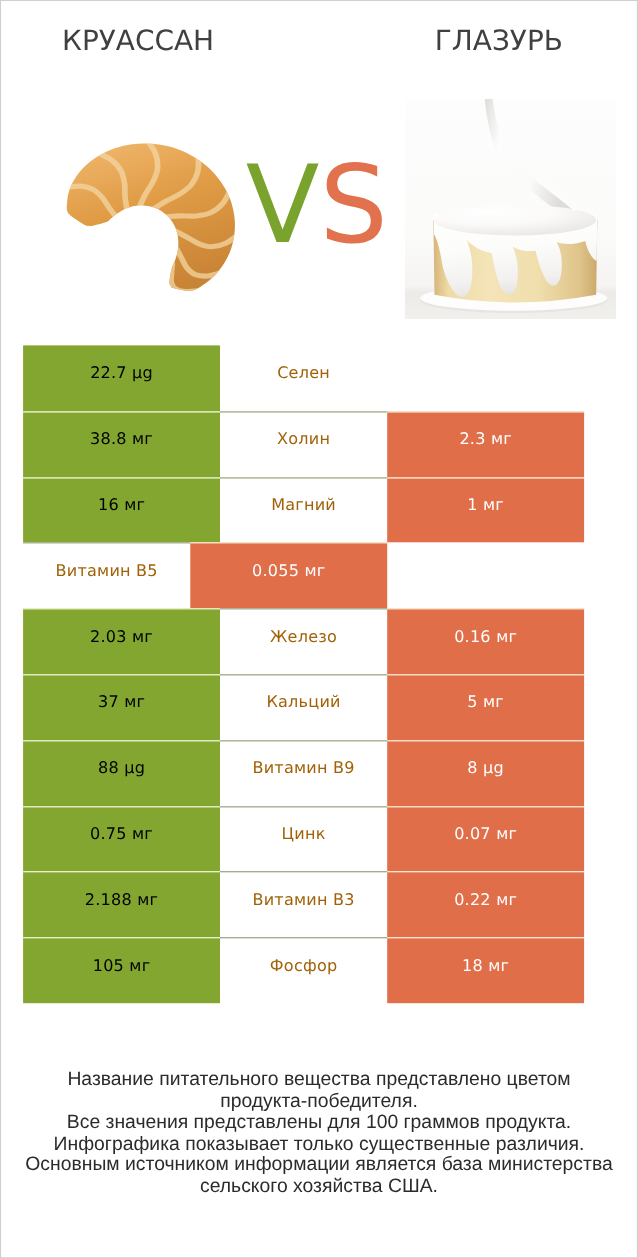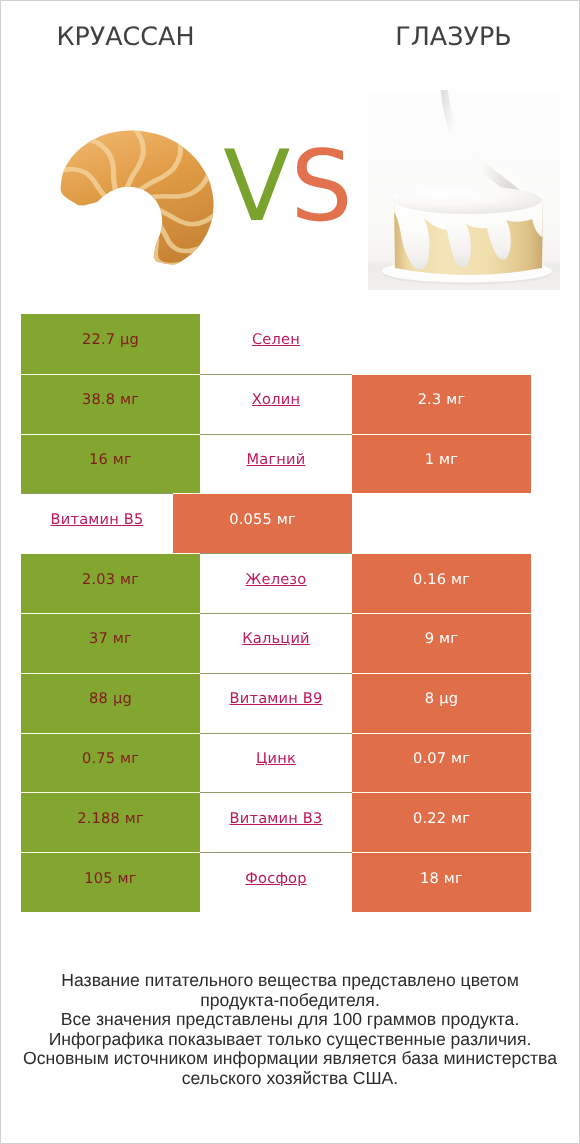--- a/index.html
+++ b/index.html
@@ -13,22 +13,22 @@
   .croissant{position:absolute;left:46px;top:126px;width:176px;height:140px;}
   .cake{position:absolute;left:368px;top:90px;width:192px;height:200px;}
 
   .vs{position:absolute;left:-2px;top:138px;width:580px;text-align:center;font-size:98px;line-height:1;font-weight:400;font-family:"DejaVu Sans",sans-serif;}
   .vs .v{color:#7aa32e;}
   .vs .s{color:#e2714d;}
 
   .table{position:absolute;left:21px;top:314px;width:538px;}
   .row{position:relative;height:59.8px;display:flex;}
   .cell{display:flex;align-items:center;justify-content:center;box-sizing:border-box;font-size:14.6px;line-height:14px;letter-spacing:0.2px;font-family:"DejaVu Sans",sans-serif;padding-bottom:8px;}
-  .cl{width:179px;background:#82a630;color:#7f1d1d;}
-  .cm{width:152px;background:#fff;color:#be185d;text-decoration:underline;}
+  .cl{width:179px;background:#82a630;color:#000000;}
+  .cm{width:152px;background:#fff;color:#a16207;}
   .cr{width:179px;background:#e06e49;color:#fff;}
   .row + .row .cl, .row + .row .cr{border-top:1.6px solid #fcffe9;}
   .row + .row .cm{border-top:1.3px solid #8d9b6d;}
 
   .footer{position:absolute;left:0;top:971px;width:580px;text-align:center;font-size:17.6px;color:#2b2b2b;line-height:19.6px;}
 </style>
 </head>
 <body>
 
 <div class="page">
@@ -132,21 +132,21 @@
         <div class="cell cr">0.055 мг</div>
       </div>
       <div class="row">
         <div class="cell cl">2.03 мг</div>
         <div class="cell cm">Железо</div>
         <div class="cell cr">0.16 мг</div>
       </div>
       <div class="row">
         <div class="cell cl">37 мг</div>
         <div class="cell cm">Кальций</div>
-        <div class="cell cr">9 мг</div>
+        <div class="cell cr">5 мг</div>
       </div>
       <div class="row">
         <div class="cell cl">88 µg</div>
         <div class="cell cm">Витамин B9</div>
         <div class="cell cr">8 µg</div>
       </div>
       <div class="row">
         <div class="cell cl">0.75 мг</div>
         <div class="cell cm">Цинк</div>
         <div class="cell cr">0.07 мг</div>

